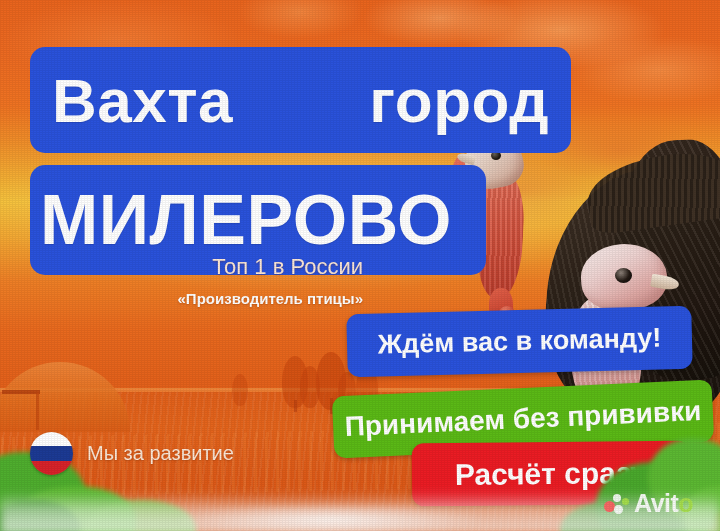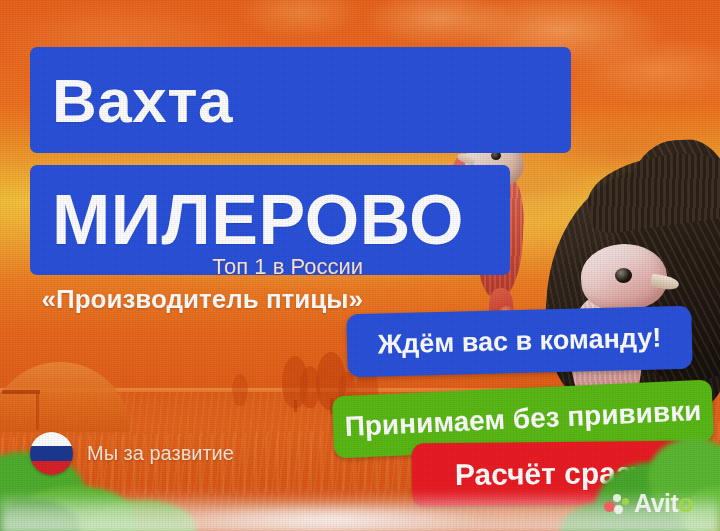--- a/index.html
+++ b/index.html
@@ -182,38 +182,38 @@
     position:absolute;left:116px;top:176px;width:70px;height:120px;
     border-radius:42% 40% 44% 46%;
     background:
       repeating-linear-gradient(86deg, rgba(255,255,255,.12) 0 2px, rgba(170,90,90,.16) 2px 5px),
       linear-gradient(170deg,#f2dedb 0%,#e5bdb8 35%,#d79e99 70%,#c98b86 100%);
     transform:rotate(-2deg);
   }
 
   
   .banner{
-    position:absolute;background:#2a52db;border-radius:7px;
+    position:absolute;background:#2a52db;border-radius:15px;
     display:flex;align-items:center;
     color:#fff;font-weight:700;letter-spacing:.5px;
     text-shadow:0 1px 1px rgba(0,0,0,.12);
   }
   .banner1{left:30px;top:47px;width:497px;height:106px;font-size:62px;padding:0 22px;
            justify-content:space-between;}
-  .banner2{left:30px;top:165px;width:436px;height:110px;font-size:70px;padding:0 22px;}
+  .banner2{left:30px;top:165px;width:436px;height:110px;font-size:70px;padding:0 10px;}
 
   
   .top1{
     position:absolute;left:0;top:252px;width:345px;text-align:right;
     color:#fbe7d6;font-size:22px;line-height:30px;font-weight:400;
     text-shadow:0 1px 2px rgba(120,45,10,.35);
     padding-left:18px;
   }
   .top1 .l2{display:block;}
-  .top1 .l3{display:block;color:#ffffff;font-weight:700;font-size:26px;margin-top:2px;}
+  .top1 .l3{display:block;color:#ffffff;font-weight:700;font-size:15px;margin-top:2px;}
 
   
   .cta{
     position:absolute;display:flex;align-items:center;justify-content:center;
     color:#fff;font-weight:700;border-radius:12px;
     box-shadow:0 2px 5px rgba(0,0,0,.22);
   }
   .cta-blue{left:347px;top:310px;width:345px;height:63px;background:#2a52db;
             font-size:27px;transform:rotate(-1.4deg);}
   .cta-green{left:333px;top:388px;width:380px;height:62px;background:#5bb916;
@@ -291,20 +291,21 @@
     <div class="caruncleA"></div>
 
     <div class="neckB"></div>
     <div class="headB"></div>
     <div class="beakB"></div>
     <div class="eyeB"></div>
   </div>
 
   <div class="banner banner1">
     <span>Вахта</span>
+    <span>город</span>
   </div>
   <div class="banner banner2">
     <span>МИЛЕРОВО</span>
   </div>
 
   <div class="top1">
     <span class="l1">Топ 1 в России</span>
     <span class="l3">«Производитель птицы»</span>
   </div>
 

